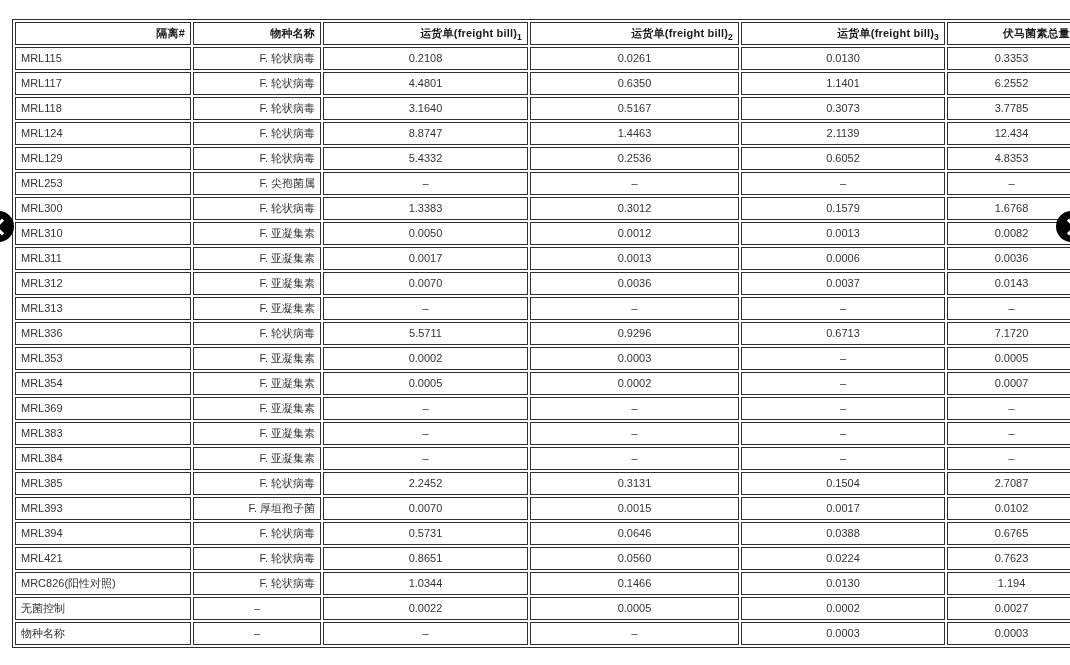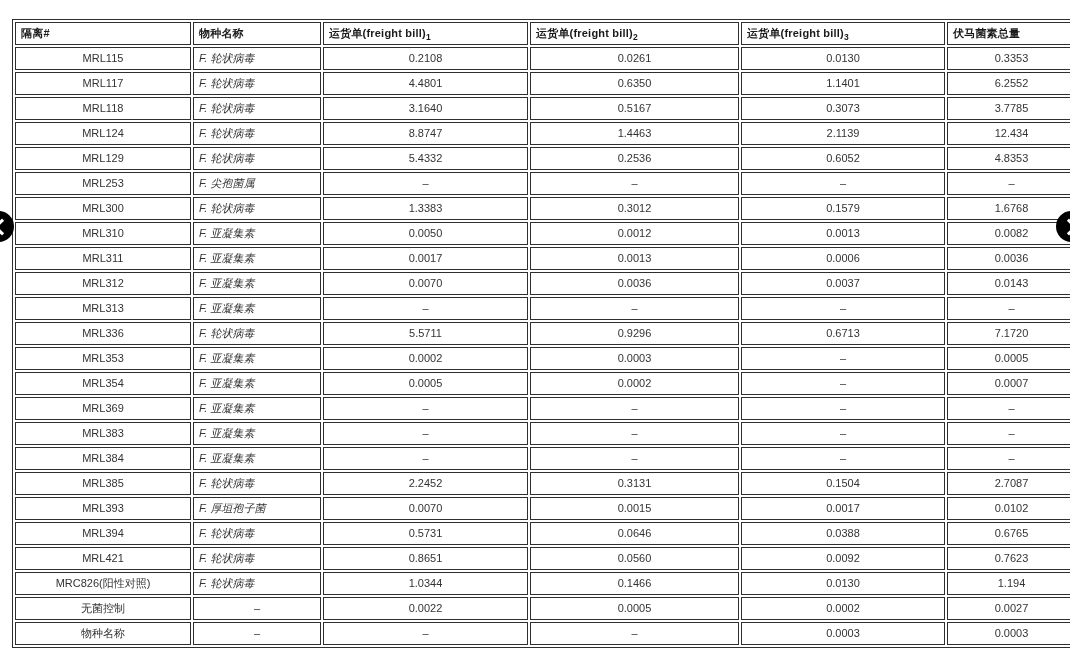--- a/index.html
+++ b/index.html
@@ -28,30 +28,30 @@
     padding:2px 5px;
     height:23px;
     line-height:17px;
     white-space:nowrap;
     overflow:hidden;
     background:#ffffff;
   }
   th{
     font-weight:bold;
     color:#1a1a1a;
-    text-align:left;
+    text-align:right;
     letter-spacing:0.2px;
   }
   th sub{
     font-size:8.5px;
     line-height:0;
   }
-  td.left{text-align:center;}
+  td.left{text-align:left;}
   td.center{text-align:center;}
-  td.species{text-align:left;font-style:italic;}
+  td.species{text-align:right;}
   .nav-btn{
     position:absolute;
     top:211px;
     width:31px;height:31px;
     border-radius:50%;
     background:#000000;
     border:none;
     padding:0;
     display:flex;
     align-items:center;
@@ -250,21 +250,21 @@
         <td class="center">0.5731</td>
         <td class="center">0.0646</td>
         <td class="center">0.0388</td>
         <td class="center">0.6765</td>
       </tr>
       <tr>
         <td class="left">MRL421</td>
         <td class="species">F. 轮状病毒</td>
         <td class="center">0.8651</td>
         <td class="center">0.0560</td>
-        <td class="center">0.0092</td>
+        <td class="center">0.0224</td>
         <td class="center">0.7623</td>
       </tr>
       <tr>
         <td class="left">MRC826(阳性对照)</td>
         <td class="species">F. 轮状病毒</td>
         <td class="center">1.0344</td>
         <td class="center">0.1466</td>
         <td class="center">0.0130</td>
         <td class="center">1.194</td>
       </tr>

